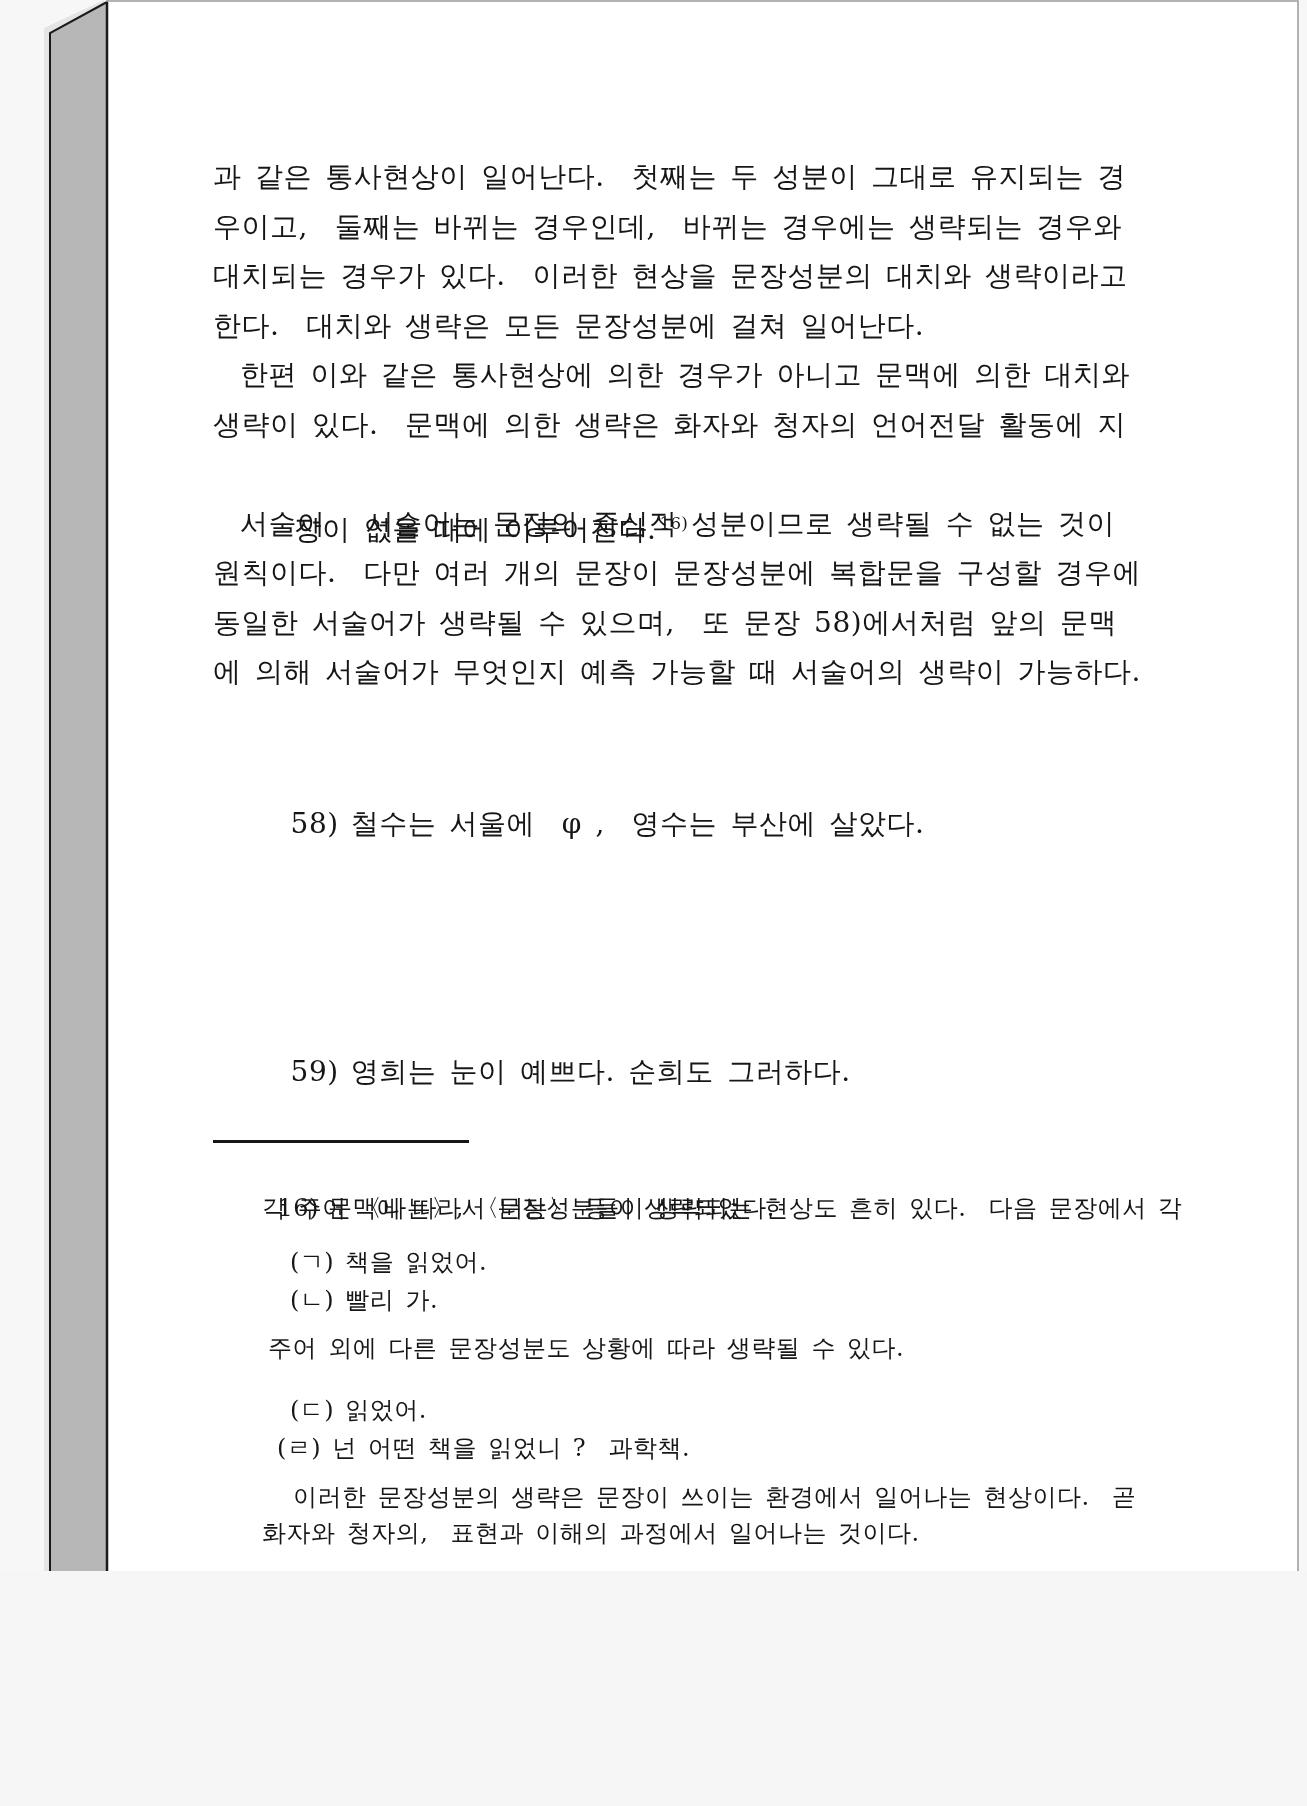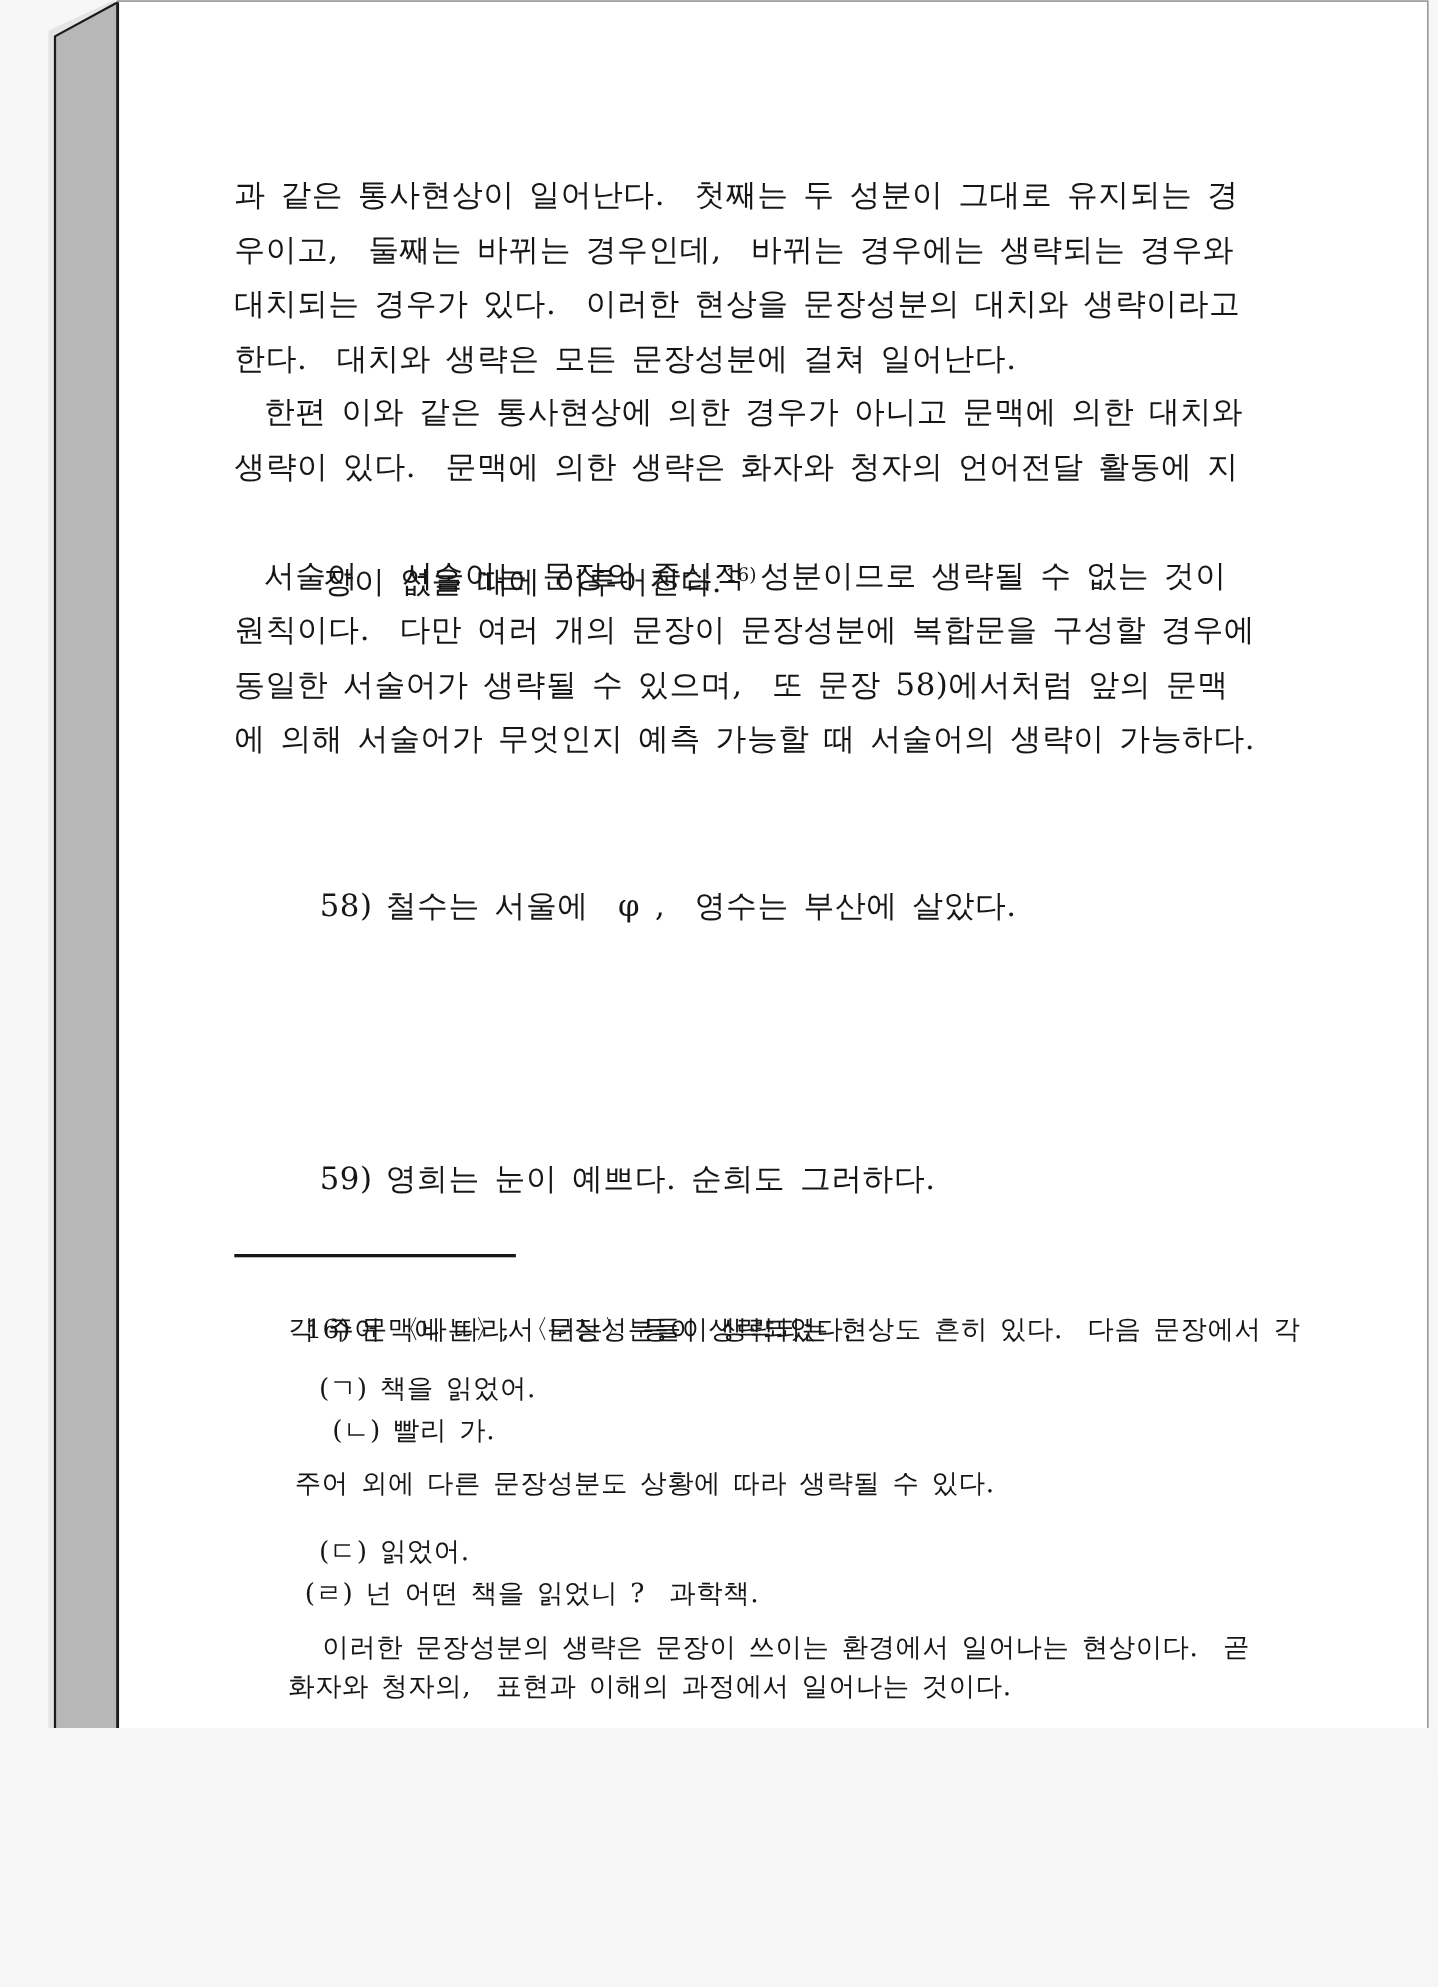--- a/index.html
+++ b/index.html
@@ -89,21 +89,21 @@
   </div>
 
   <div class="fn-divider"></div>
 
   <div class="fn-line" style="left:233px; top:1151px;">
     <span class="fn-marker">16)</span><span>문맥에 따라서 문장성분들이 생략되는 현상도 흔히 있다.  다음 문장에서 각</span>
   </div>
   <div class="fn-line" style="left:262px; top:1189px;">각 주어 〈나는〉, 〈너는〉 등이 생략되었다.</div>
 
   <div class="fn-line" style="left:290px; top:1243px;">(ㄱ) 책을 읽었어.</div>
-  <div class="fn-line" style="left:290px; top:1281px;margin-left:12px;">(ㄴ) 빨리 가.</div>
+  <div class="fn-line" style="left:290px; top:1281px;">(ㄴ) 빨리 가.</div>
 
   <div class="fn-line" style="left:268px; top:1329px;">주어 외에 다른 문장성분도 상황에 따라 생략될 수 있다.</div>
 
   <div class="fn-line" style="left:290px; top:1391px;">(ㄷ) 읽었어.</div>
   <div class="fn-line" style="left:277px; top:1429px;">(ㄹ) 넌 어떤 책을 읽었니 ?  과학책.</div>
 
   <div class="fn-line" style="left:293px; top:1478px;text-align:right;">이러한 문장성분의 생략은 문장이 쓰이는 환경에서 일어나는 현상이다.  곧</div>
   <div class="fn-line" style="left:262px; top:1514px;">화자와 청자의,  표현과 이해의 과정에서 일어나는 것이다.</div>
 
   <div class="page-num">240</div>

